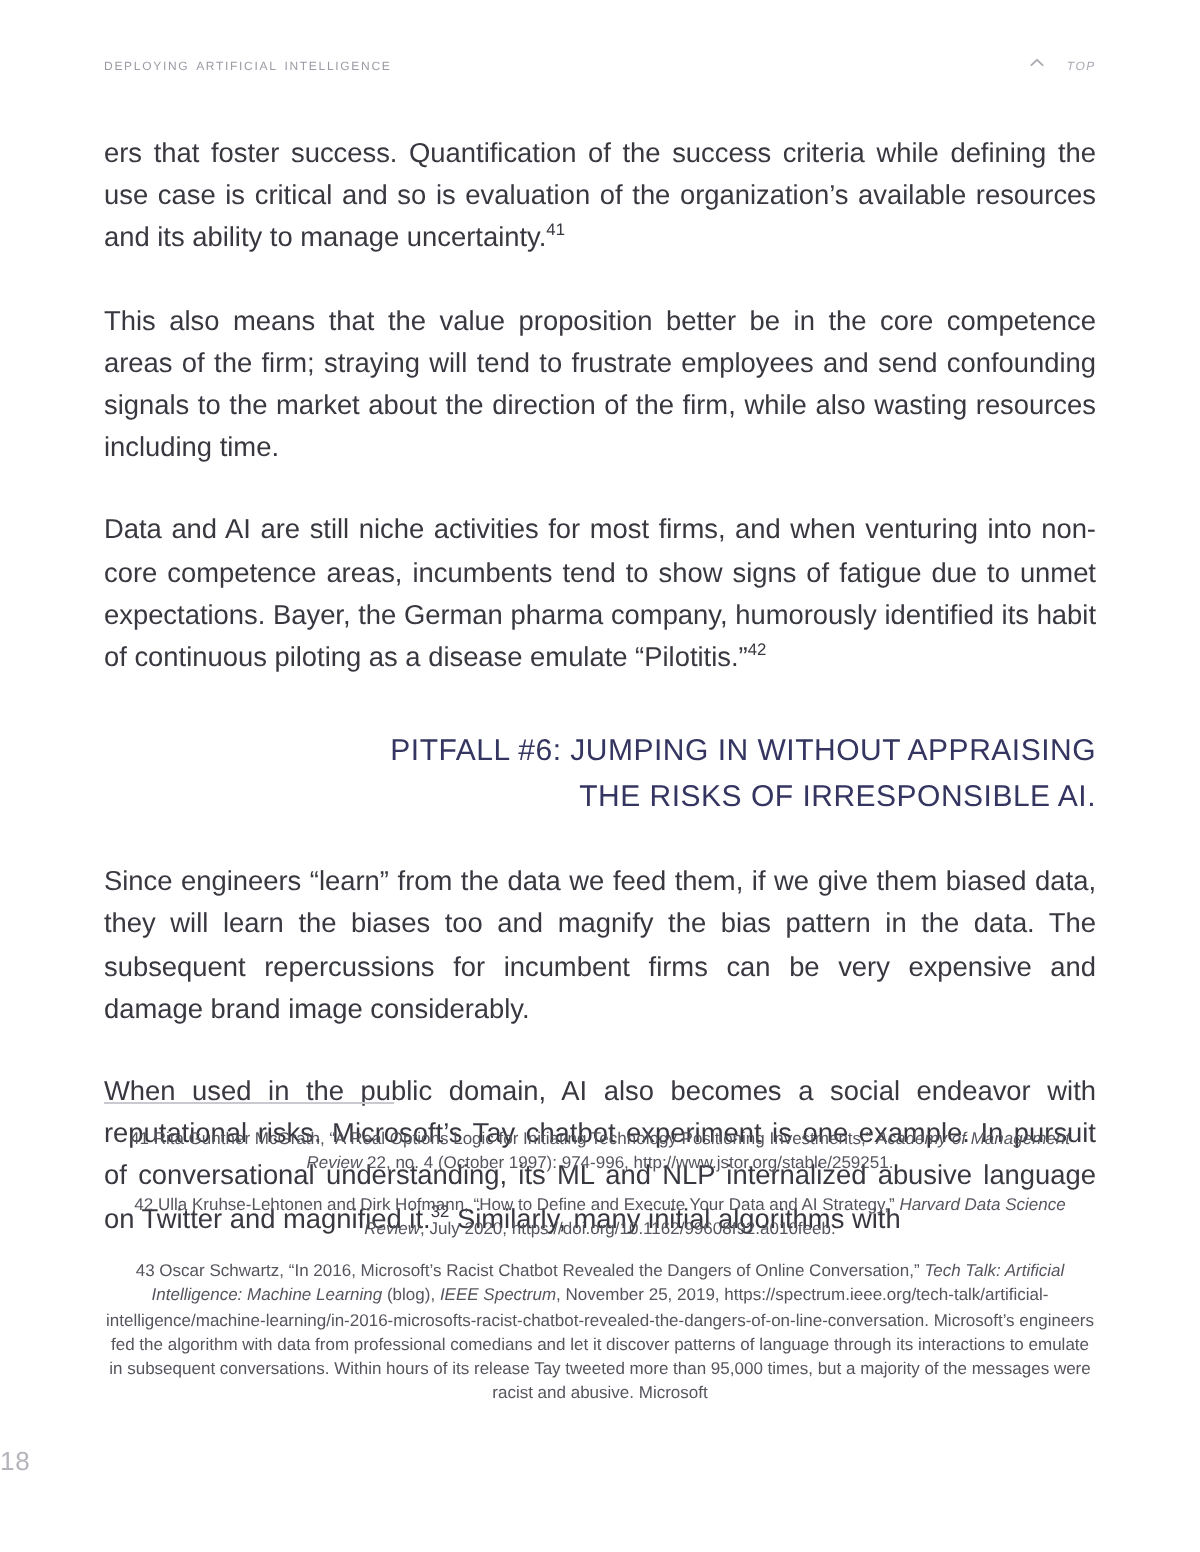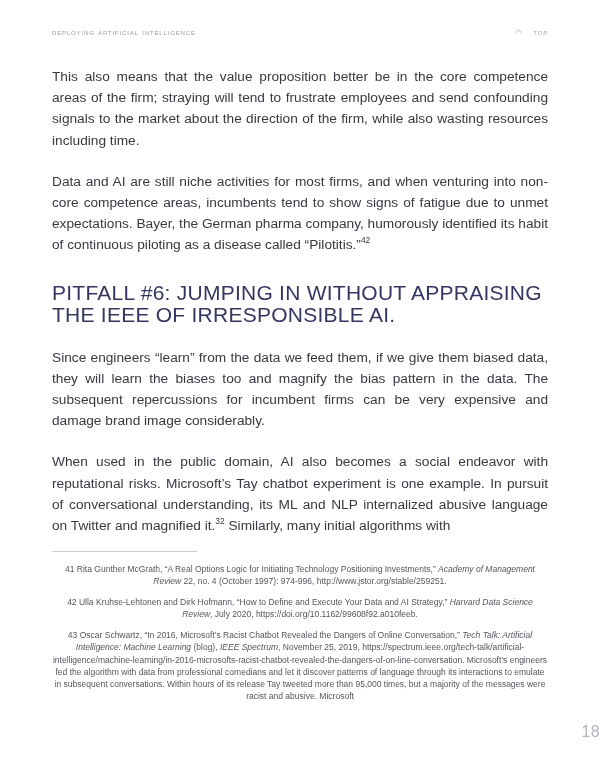--- a/index.html
+++ b/index.html
@@ -90,26 +90,26 @@
   sup.fn-ref {
     font-size: 8.4px;
     vertical-align: super;
     line-height: 0;
     color: #383840;
   }
 
   
   h2.pitfall-heading {
     margin: 26px 0 20px 0;
-    font-size: 21px;
+    font-size: 15px;
     line-height: 22.5px;
     font-weight: 400;
     color: #353561;
     letter-spacing: 0.25px;
-    text-align: left;
+    text-align: right;
   }
   h2.pitfall-heading .hl2 { display: block; }
 
   
   .footnotes {
     position: absolute;
     left: 52px;
     top: 551px;
     width: 496px;
   }
@@ -134,22 +134,22 @@
   p.footnote:last-child { margin-bottom: 14px; }
 
   p.footnote i, p.footnote em { font-style: italic; }
 
   
   .folio {
     position: absolute;
     left: 0;
     right: 0;
     top: 723px;
-    text-align: right;
-    font-size: 16px;
+    text-align: left;
+    font-size: 13px;
     color: #b4b4bb;
     letter-spacing: 0.4px;
   }
 </style>
 </head>
 <body>
 
 <div class="page">
 
   <div class="running-head">
@@ -160,28 +160,29 @@
         <svg width="7" height="7" viewBox="0 0 7 7" aria-hidden="true">
           <path d="M0.7 4.6 L3.5 1.9 L6.3 4.6" fill="none" stroke="#a9a9b3" stroke-width="0.9" stroke-linecap="round" stroke-linejoin="round"></path>
         </svg>
       </span>
       <span>Top</span>
     </span>
   </div>
 
   <div class="content">
 
+    <p class="body-par"><span>ers that foster success. Quantification of the success criteria while defining the use case is critical and so is evaluation of the organization’s available resources and its ability to manage uncertainty.</span><sup class="fn-ref">41</sup></p>
 
     <p class="body-par">This also means that the value proposition better be in the core competence areas of the firm; straying will tend to frustrate employees and send confounding signals to the market about the direction of the firm, while also wasting resources including time.</p>
 
-    <p class="body-par"><span>Data and AI are still niche activities for most firms, and when venturing into non-core competence areas, incumbents tend to show signs of fatigue due to unmet expectations. Bayer, the German pharma company, humorously identified its habit of continuous piloting as a disease called “Pilotitis.”</span><sup class="fn-ref">42</sup></p>
+    <p class="body-par"><span>Data and AI are still niche activities for most firms, and when venturing into non-core competence areas, incumbents tend to show signs of fatigue due to unmet expectations. Bayer, the German pharma company, humorously identified its habit of continuous piloting as a disease emulate “Pilotitis.”</span><sup class="fn-ref">42</sup></p>
 
     <h2 class="pitfall-heading">
       <span class="hl1">PITFALL #6: JUMPING IN WITHOUT APPRAISING</span>
-      <span class="hl2">THE IEEE OF IRRESPONSIBLE AI.</span>
+      <span class="hl2">THE RISKS OF IRRESPONSIBLE AI.</span>
     </h2>
 
     <p class="body-par">Since engineers “learn” from the data we feed them, if we give them biased data, they will learn the biases too and magnify the bias pattern in the data. The subsequent repercussions for incumbent firms can be very expensive and damage brand image considerably.</p>
 
     <p class="body-par"><span>When used in the public domain, AI also becomes a social endeavor with reputational risks. Microsoft’s Tay chatbot experiment is one example. In pursuit of conversational understanding, its ML and NLP internalized abusive language on Twitter and magnified it.</span><sup class="fn-ref">32</sup><span> Similarly, many initial algorithms with</span></p>
 
   </div>
 
   <div class="footnotes">
     <div class="footnote-rule"></div>

